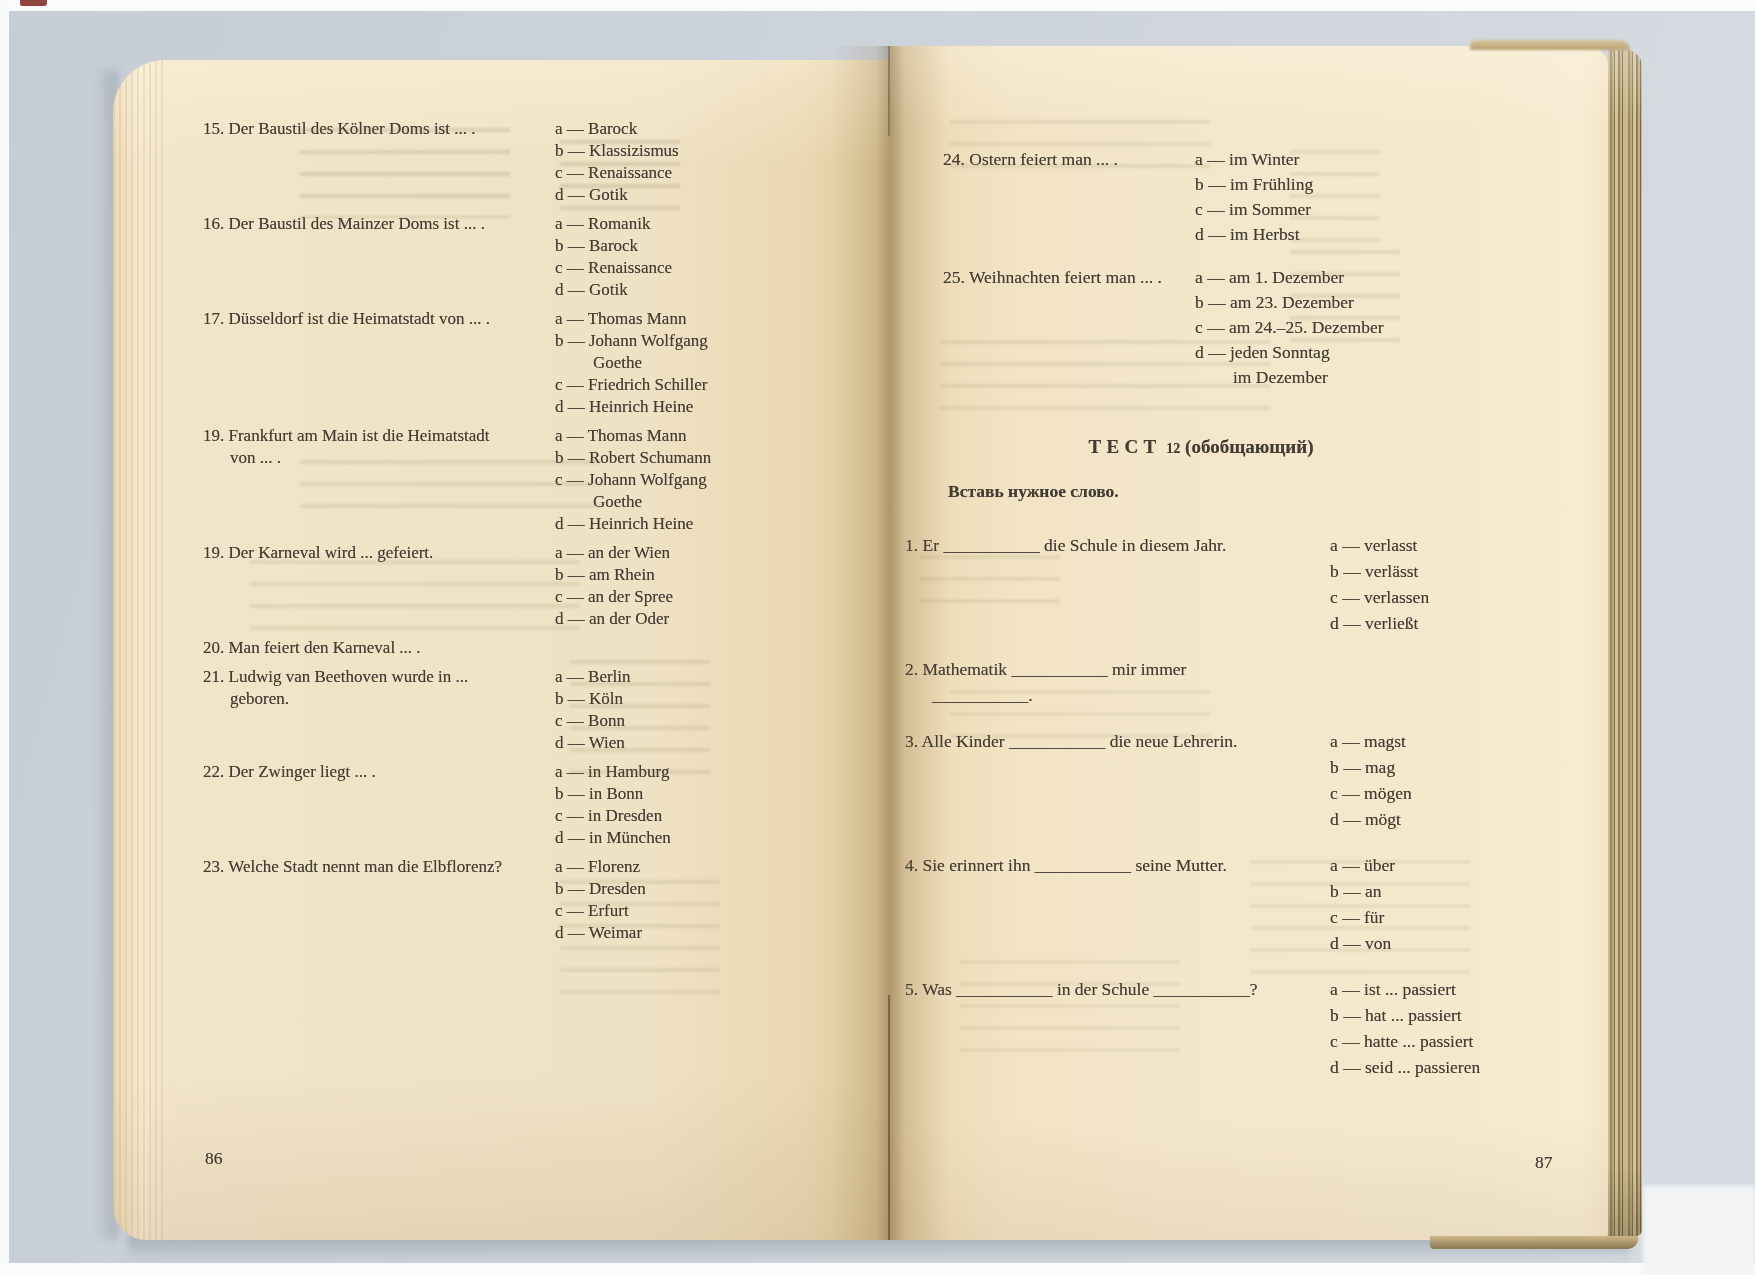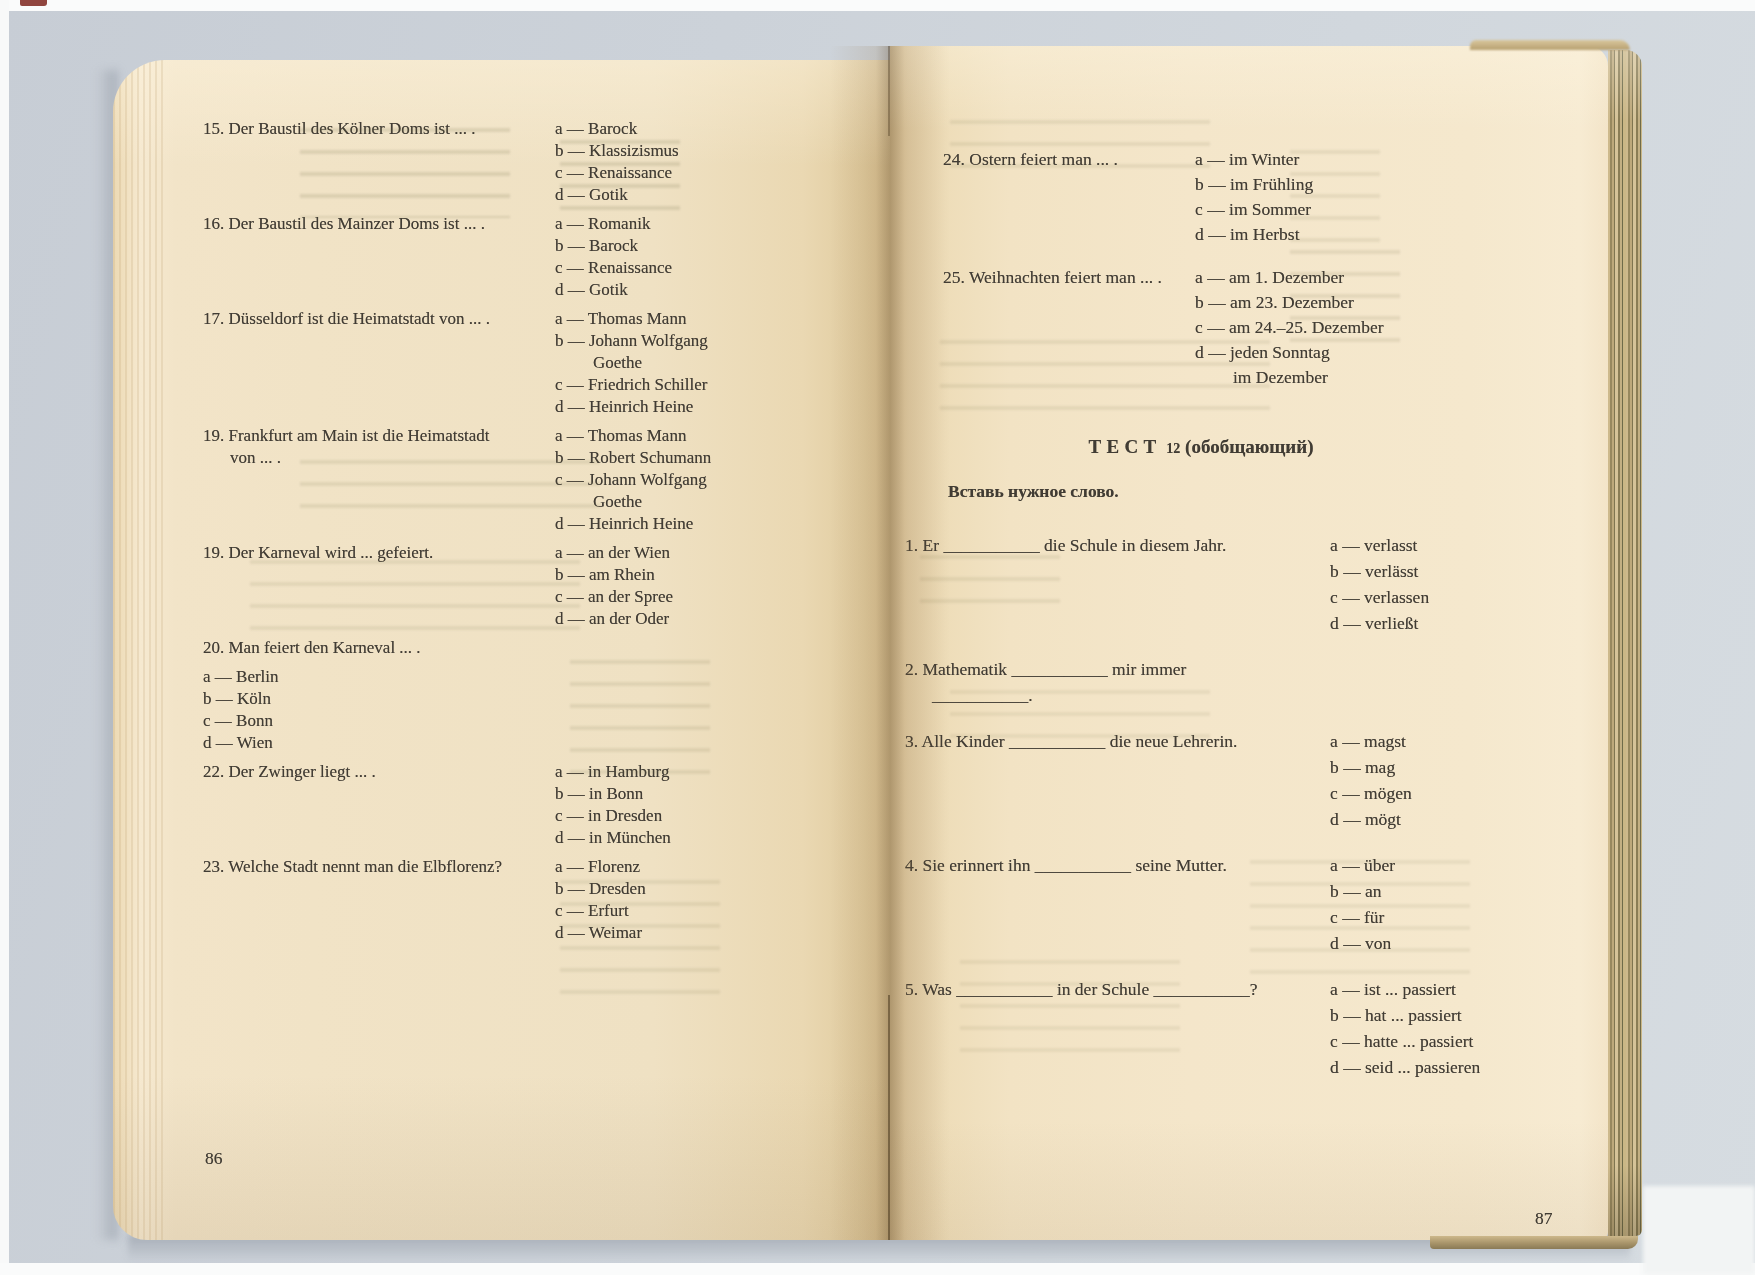--- a/index.html
+++ b/index.html
@@ -90,21 +90,21 @@
   .scan-ink{text-shadow:0 0 .6px rgba(65,60,52,.55);}
 
   .test-header{width:592px;text-align:center;font-weight:bold;font-size:19px;margin-bottom:16px;white-space:nowrap;}
   .test-header .tword{letter-spacing:.28em;}
   .test-header .tnum{font-size:14px;letter-spacing:0;}
   .test-header .tsuf{letter-spacing:0;}
   .instruction{font-weight:bold;margin:0 0 28px 43px;font-size:17.5px;}
 
   .pagenum{position:absolute;z-index:5;font-size:17.5px;}
   .pagenum-left{left:92px;top:1088px;}
-  .pagenum-right{left:645px;top:1162px;}
+  .pagenum-right{left:645px;top:1106px;}
 </style>
 </head>
 <body>
 
 <div class="scene">
   <div class="book-shadow"></div>
   <div class="left-outer-shadow"></div>
 
   <div class="page page-left">
     <div class="left-striations"></div>
@@ -232,20 +232,24 @@
               <div class="line">d — an der Oder</div>
             </div>
           </div>
         </div>
         <div class="q-row">
           <div class="q-text">
             <div class="line">20. Man feiert den Karneval ... .</div>
           </div>
         </div>
         <div class="q-row">
+          <div class="q-text">
+            <div class="line">21. Ludwig van Beethoven wurde in ...</div>
+            <div class="line cont">geboren.</div>
+          </div>
           <div class="q-opts">
             <div class="opt">
               <div class="line">a — Berlin</div>
             </div>
             <div class="opt">
               <div class="line">b — Köln</div>
             </div>
             <div class="opt">
               <div class="line">c — Bonn</div>
             </div>

